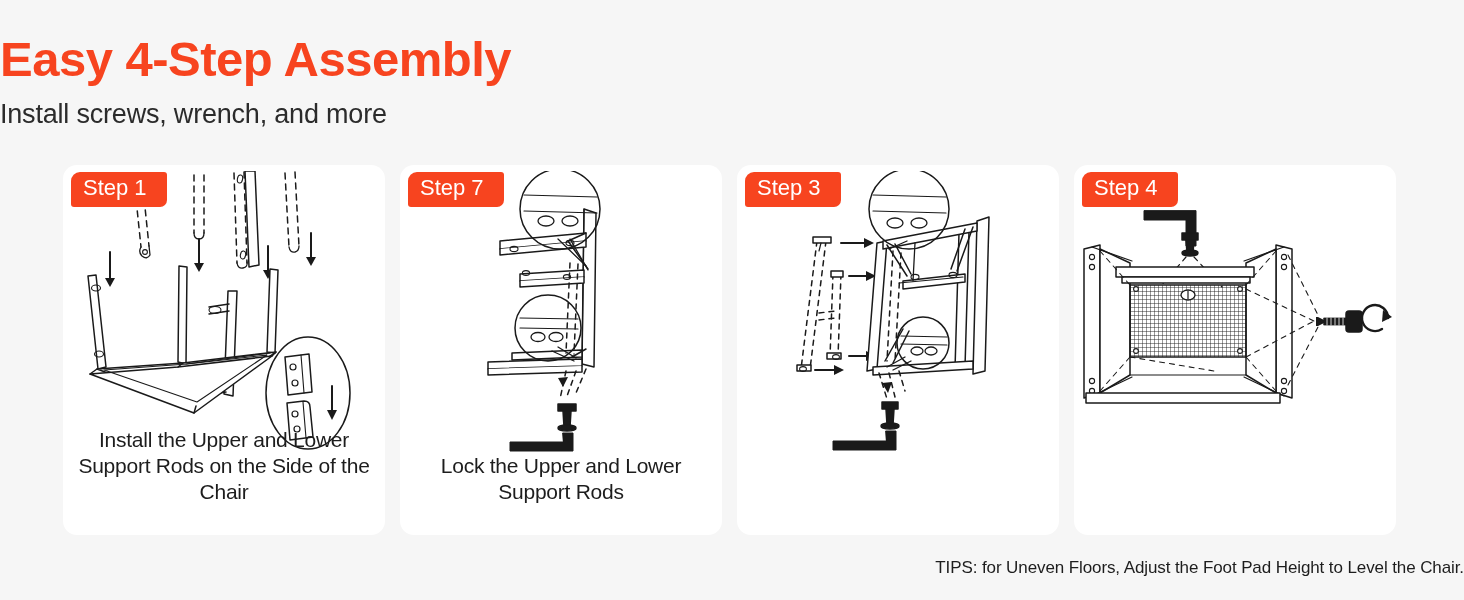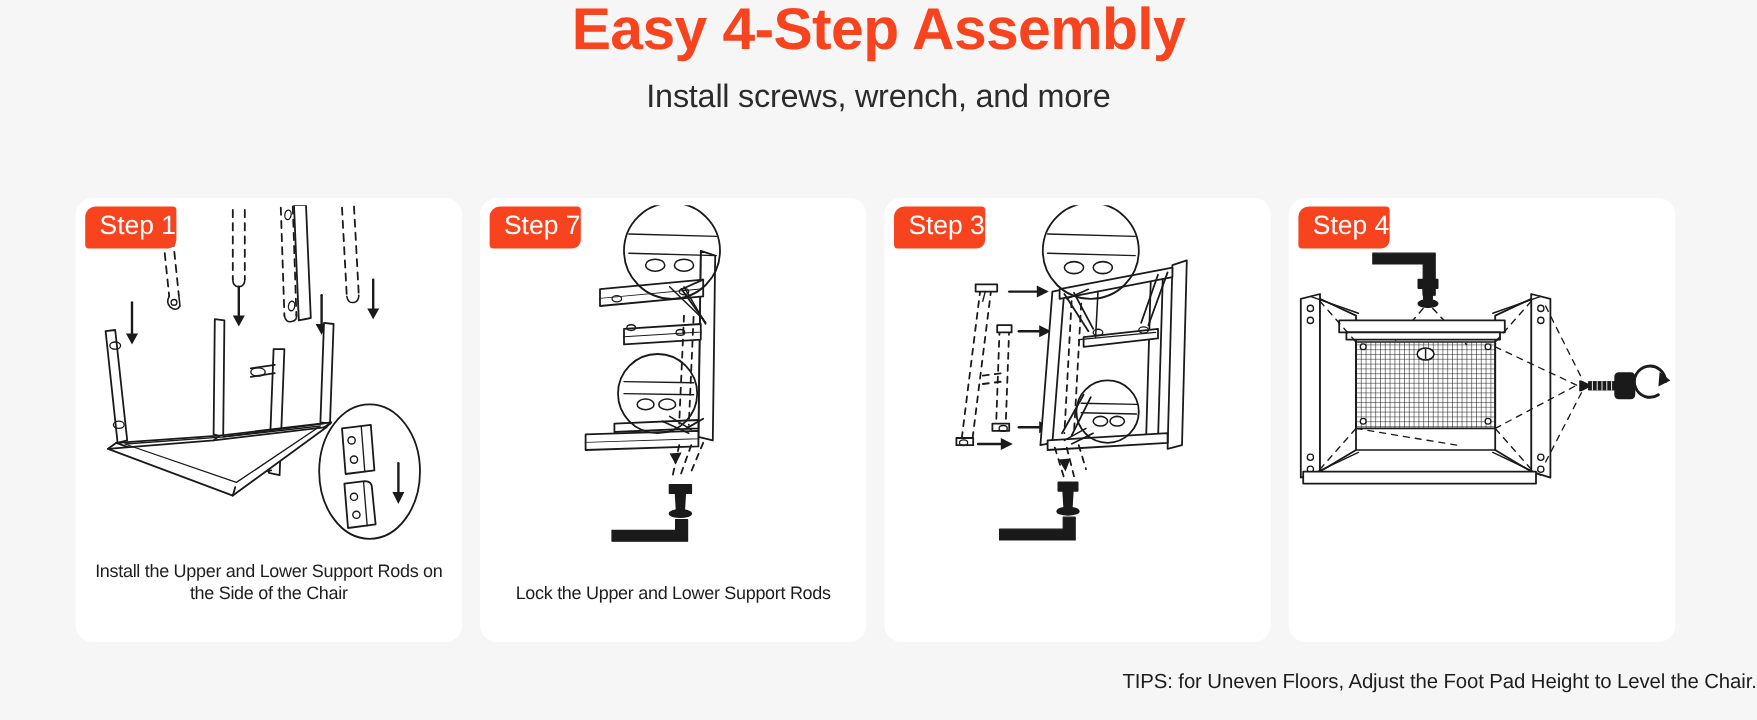--- a/index.html
+++ b/index.html
@@ -5,21 +5,21 @@
   * { box-sizing: border-box; margin: 0; padding: 0; }
   html, body {
     width: 1464px; height: 600px;
     background: #f6f6f6;
     font-family: "Liberation Sans", sans-serif;
     overflow: hidden;
   }
   .page { position: relative; width: 1464px; height: 600px; }
 
   
-  .header { text-align: center; }
+  .header { text-align: left; padding-top: 34px; }
   .title {
     font-size: 49px;
     font-weight: bold;
     color: #f7441f;
     letter-spacing: -0.5px;
     line-height: 1.05;
   }
   .subtitle {
     font-size: 27px;
     color: #2b2b2b;
@@ -43,36 +43,36 @@
     border-radius: 14px;
     overflow: hidden;
   }
   .badge {
     position: absolute;
     top: 7px; left: 8px;
     background: #f7441f;
     color: #ffffff;
     font-size: 22px;
     font-weight: 500;
-    padding: 3px 0 5px 12px;
+    padding: 3px 20px 5px 12px;
     border-radius: 9px 3px 7px 3px;
     z-index: 5;
     line-height: 1.22;
   }
   .art {
     position: absolute;
     top: 6px; left: 0;
     width: 322px; height: 285px;
   }
   .art svg { width: 100%; height: 100%; display: block; }
   .caption {
     position: absolute;
     bottom: 30px; left: 10px; right: 10px;
     text-align: center;
-    font-size: 15px;
+    font-size: 21px;
     color: #1d1d1d;
     line-height: 1.24;
     letter-spacing: -0.25px;
   }
 
   
   .tip {
     position: absolute;
     left: 0; right: 0;
     top: 558px;

